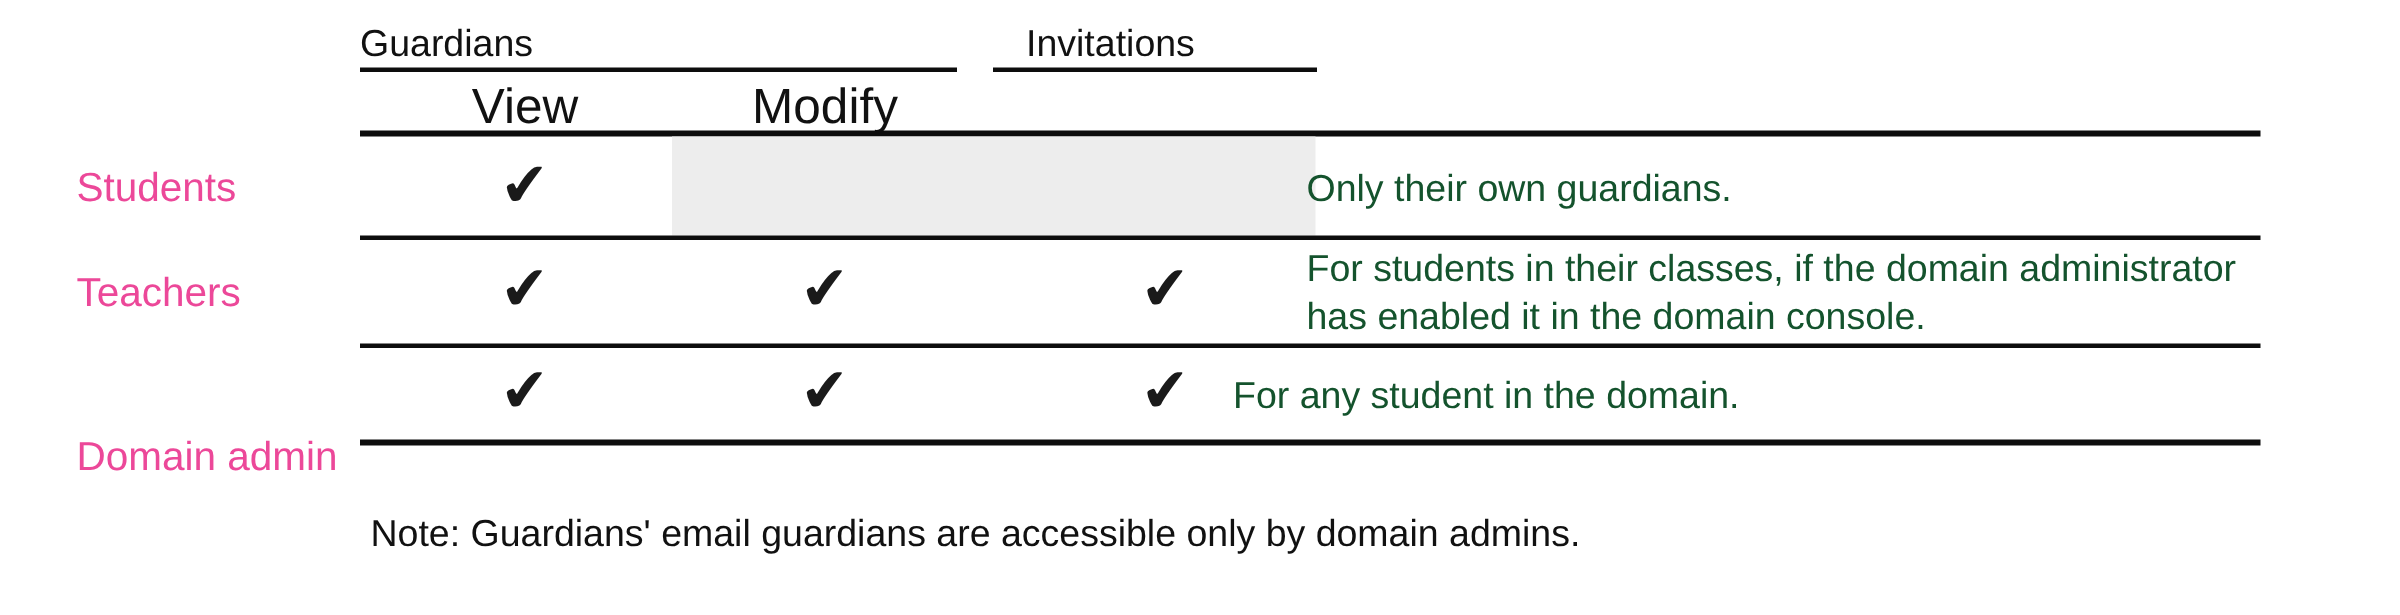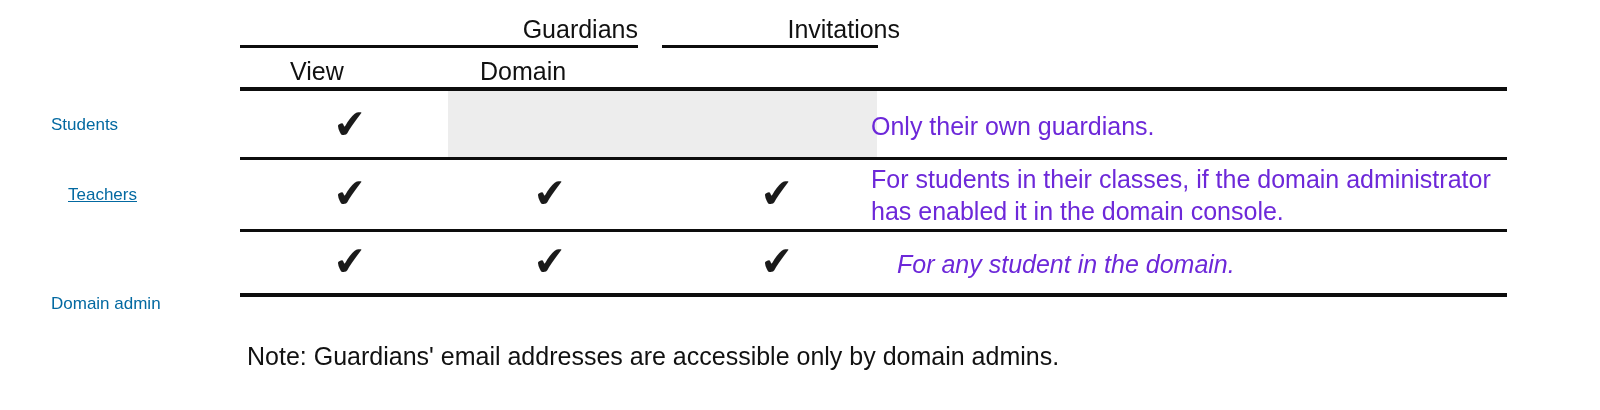--- a/index.html
+++ b/index.html
@@ -27,41 +27,42 @@
   .rule {
     position: absolute;
     background: #0d0d0d;
   }
 
   
   .group-label {
     position: absolute;
     font-size: 25px;
     line-height: 30px;
-    text-align: right;
+    text-align: left;
     white-space: nowrap;
     color: #111111;
   }
 
   
   .col-label {
     position: absolute;
-    font-size: 25px;
+    font-size: 33px;
     line-height: 30px;
+    text-align: center;
     white-space: nowrap;
     color: #111111;
   }
 
   
   .row-label {
     position: absolute;
-    font-size: 17px;
+    font-size: 27px;
     line-height: 30px;
     white-space: nowrap;
-    color: #0369a1;
+    color: #ec4899;
   }
 
   
   .check {
     position: absolute;
     font-size: 40px;
     line-height: 40px;
     width: 60px;
     text-align: center;
     color: #1a1a1a;
@@ -74,21 +75,21 @@
   .shade {
     position: absolute;
     background: #ededed;
   }
 
   
   .note-cell {
     position: absolute;
     font-size: 25px;
     line-height: 32px;
-    color: #6d28d9;
+    color: #14532d;
     width: 640px;
   }
 
   
   .foot-note {
     position: absolute;
     font-size: 25px;
     line-height: 30px;
     white-space: nowrap;
     color: #111111;
@@ -101,58 +102,58 @@
 
   <div class="group-label" style="left:240px; top:14px; width:398px;">Guardians</div>
 
   <div class="group-label" style="left:684px; top:14px; width:216px;">Invitations</div>
 
   <div class="rule" style="left: 240px; top: 45px; width: 398px; height: 3px; background: rgb(13, 13, 13);"></div>
   <div class="rule" style="left: 662px; top: 45px; width: 216px; height: 3px; background: rgb(13, 13, 13);"></div>
 
   <div class="col-label" style="left:290px; top:56px; width:120px;">View</div>
 
-  <div class="col-label" style="left:480px; top:56px; width:140px;">Domain</div>
+  <div class="col-label" style="left:480px; top:56px; width:140px;">Modify</div>
 
 
   <div class="rule" style="left: 240px; top: 87px; width: 1267px; height: 4px; background: rgb(13, 13, 13);"></div>
 
   <div class="shade" style="left: 448px; top: 91px; width: 429px; height: 66px; background: rgb(237, 237, 237);"></div>
 
   <div class="row-label" style="left:51px; top:110px;">Students</div>
 
   <div class="check" style="left: 320px; top: 104px; color: rgb(26, 26, 26);">✔</div>
 
   <div class="check" style="left: 520px; top: 104px; color: rgb(26, 26, 26);"></div>
 
   <div class="check" style="left: 747px; top: 104px; color: rgb(26, 26, 26);"></div>
 
   <div class="note-cell" style="left:871px; top:110px;">Only their own guardians.</div>
 
   <div class="rule" style="left: 240px; top: 157px; width: 1267px; height: 3px; background: rgb(13, 13, 13);"></div>
 
-  <div class="row-label" style="left:68px; top:180px;text-decoration:underline;">Teachers</div>
+  <div class="row-label" style="left:51px; top:180px;">Teachers</div>
 
   <div class="check" style="left: 320px; top: 173px; color: rgb(26, 26, 26);">✔</div>
 
   <div class="check" style="left: 520px; top: 173px; color: rgb(26, 26, 26);">✔</div>
 
   <div class="check" style="left: 747px; top: 173px; color: rgb(26, 26, 26);">✔</div>
 
   <div class="note-cell" style="left:871px; top:163px;">For students in their classes, if the domain administrator has enabled it in the domain console.</div>
 
   <div class="rule" style="left: 240px; top: 229px; width: 1267px; height: 3px; background: rgb(13, 13, 13);"></div>
 
   <div class="row-label" style="left:51px; top:248px;margin-top:41px;">Domain admin</div>
 
   <div class="check" style="left: 320px; top: 241px; color: rgb(26, 26, 26);">✔</div>
 
   <div class="check" style="left: 520px; top: 241px; color: rgb(26, 26, 26);">✔</div>
 
   <div class="check" style="left: 747px; top: 241px; color: rgb(26, 26, 26);">✔</div>
 
-  <div class="note-cell" style="left:897px; top:248px;font-style:italic;">For any student in the domain.</div>
+  <div class="note-cell" style="left:822px; top:248px;">For any student in the domain.</div>
 
   <div class="rule" style="left: 240px; top: 293px; width: 1267px; height: 4px; background: rgb(13, 13, 13);"></div>
 
-  <div class="foot-note" style="left:247px; top:341px;">Note: Guardians' email addresses are accessible only by domain admins.</div>
+  <div class="foot-note" style="left:247px; top:341px;">Note: Guardians' email guardians are accessible only by domain admins.</div>
 
 </div>
 
 </body></html>

